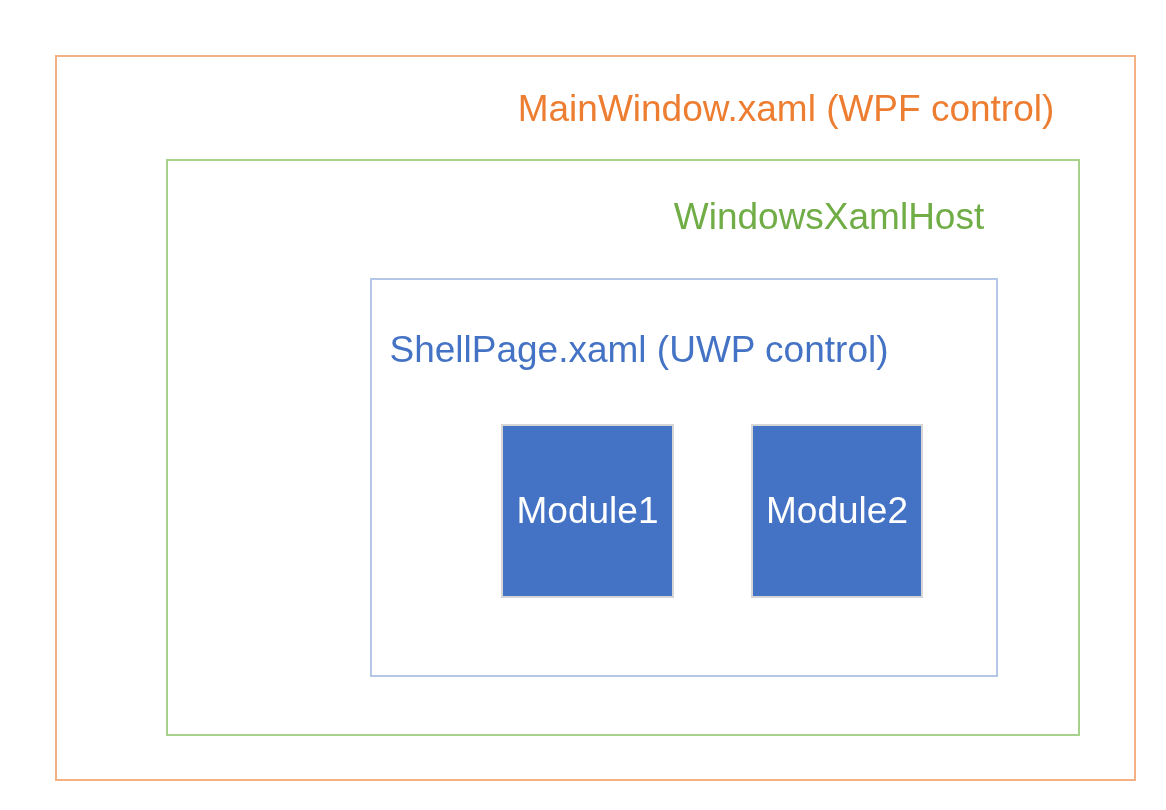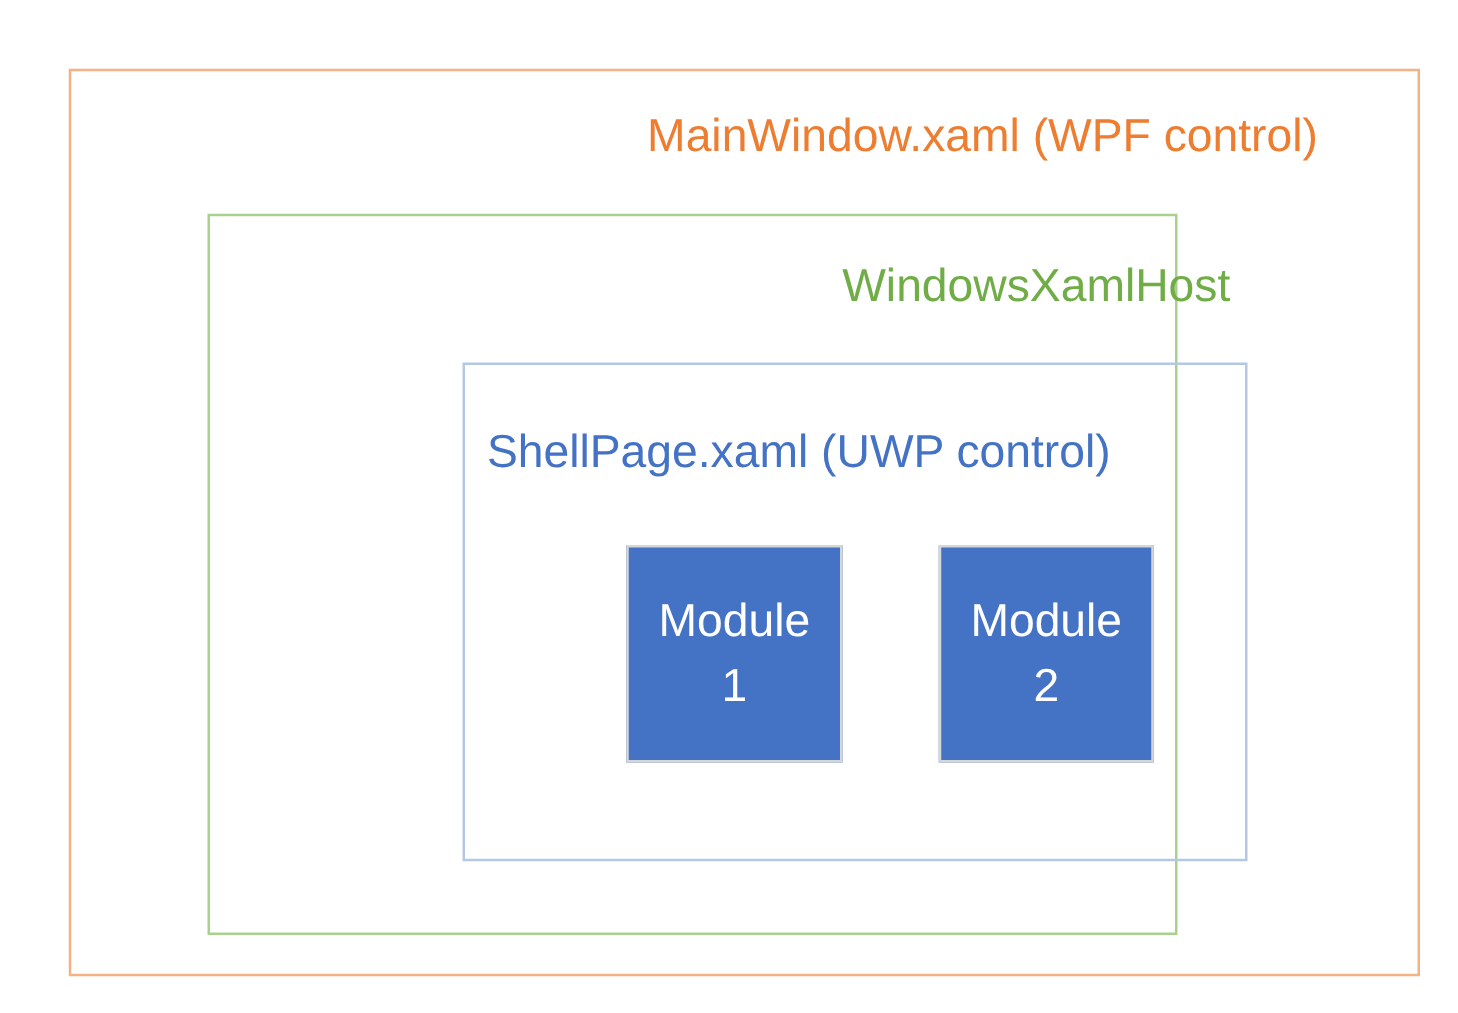--- a/index.html
+++ b/index.html
@@ -24,22 +24,22 @@
   #mainwindow-box {
     left: 55px;
     top: 37px;
     width: 1081px;
     height: 726px;
     border: 2px solid #F4B183;
   }
   #windowsxamlhost-box {
     position: absolute;
     left: 109px;
-    top: 114px;
-    width: 776px;
+    top: 102px;
+    width: 914px;
     height: 577px;
     border: 2px solid #A9D18E;
     box-sizing: border-box;
   }
   #shellpage-box {
     position: absolute;
     left: 202px;
     top: 117px;
     width: 628px;
     height: 399px;
@@ -71,21 +71,21 @@
   }
   .module {
     position: absolute;
     top: 144px;
     width: 173px;
     height: 174px;
     background: #4472C4;
     border: 2px solid #D6D6D6;
     box-sizing: border-box;
     display: flex;
-    flex-direction: column;
+    flex-direction: row;
     align-items: center;
     justify-content: center;
     color: #FFFFFF;
     font-size: 37px;
     line-height: 52px;
     text-align: right;
   }
   #module-1 { left: 129px; }
   #module-2 { left: 379px; width: 172px; }
 </style>

